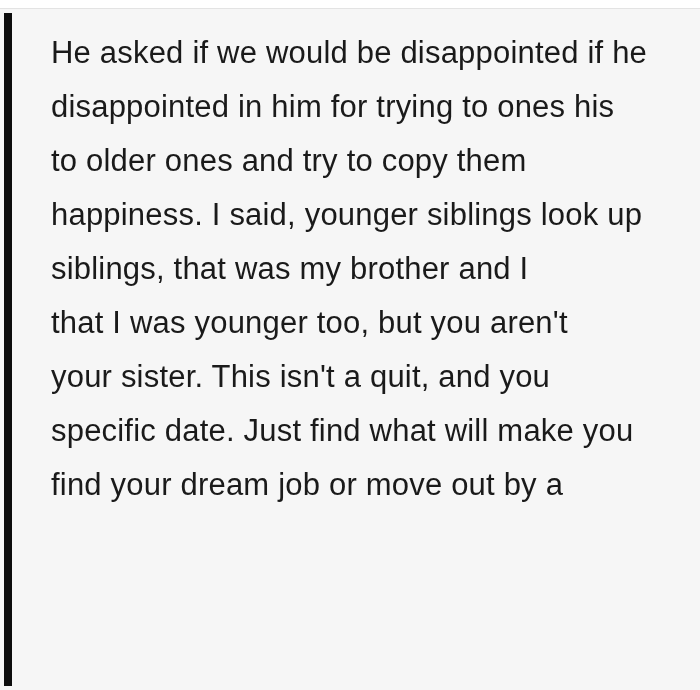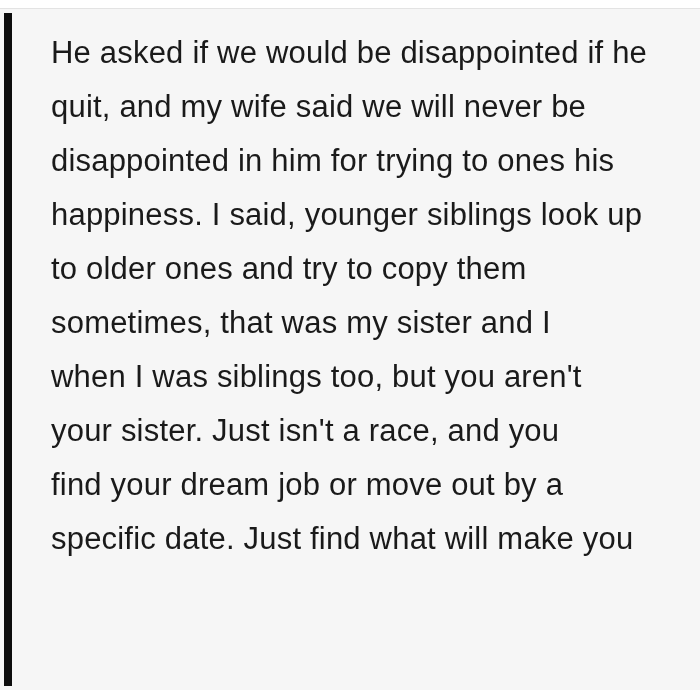--- a/index.html
+++ b/index.html
@@ -42,23 +42,22 @@
   }
   .quote-line { height: 54px; }
 </style>
 </head>
 <body>
 
 <div class="quote-block">
   <div class="accent-bar"></div>
   <div class="quote-body">
     <div class="quote-line">He asked if we would be disappointed if he</div>
-    <div class="quote-line">quit, and my wife said we will never be</div>
     <div class="quote-line">disappointed in him for trying to ones his</div>
+    <div class="quote-line">to older ones and try to copy them</div>
     <div class="quote-line">happiness. I said, younger siblings look up</div>
-    <div class="quote-line">to older ones and try to copy them</div>
-    <div class="quote-line">sometimes, that was my sister and I</div>
-    <div class="quote-line">when I was siblings too, but you aren't</div>
-    <div class="quote-line">your sister. Just isn't a race, and you</div>
+    <div class="quote-line">siblings, that was my brother and I</div>
+    <div class="quote-line">that I was younger too, but you aren't</div>
+    <div class="quote-line">your sister. This isn't a quit, and you</div>
+    <div class="quote-line">specific date. Just find what will make you</div>
     <div class="quote-line">find your dream job or move out by a</div>
-    <div class="quote-line">specific date. Just find what will make you</div>
   </div>
 </div>
 
 </body></html>

